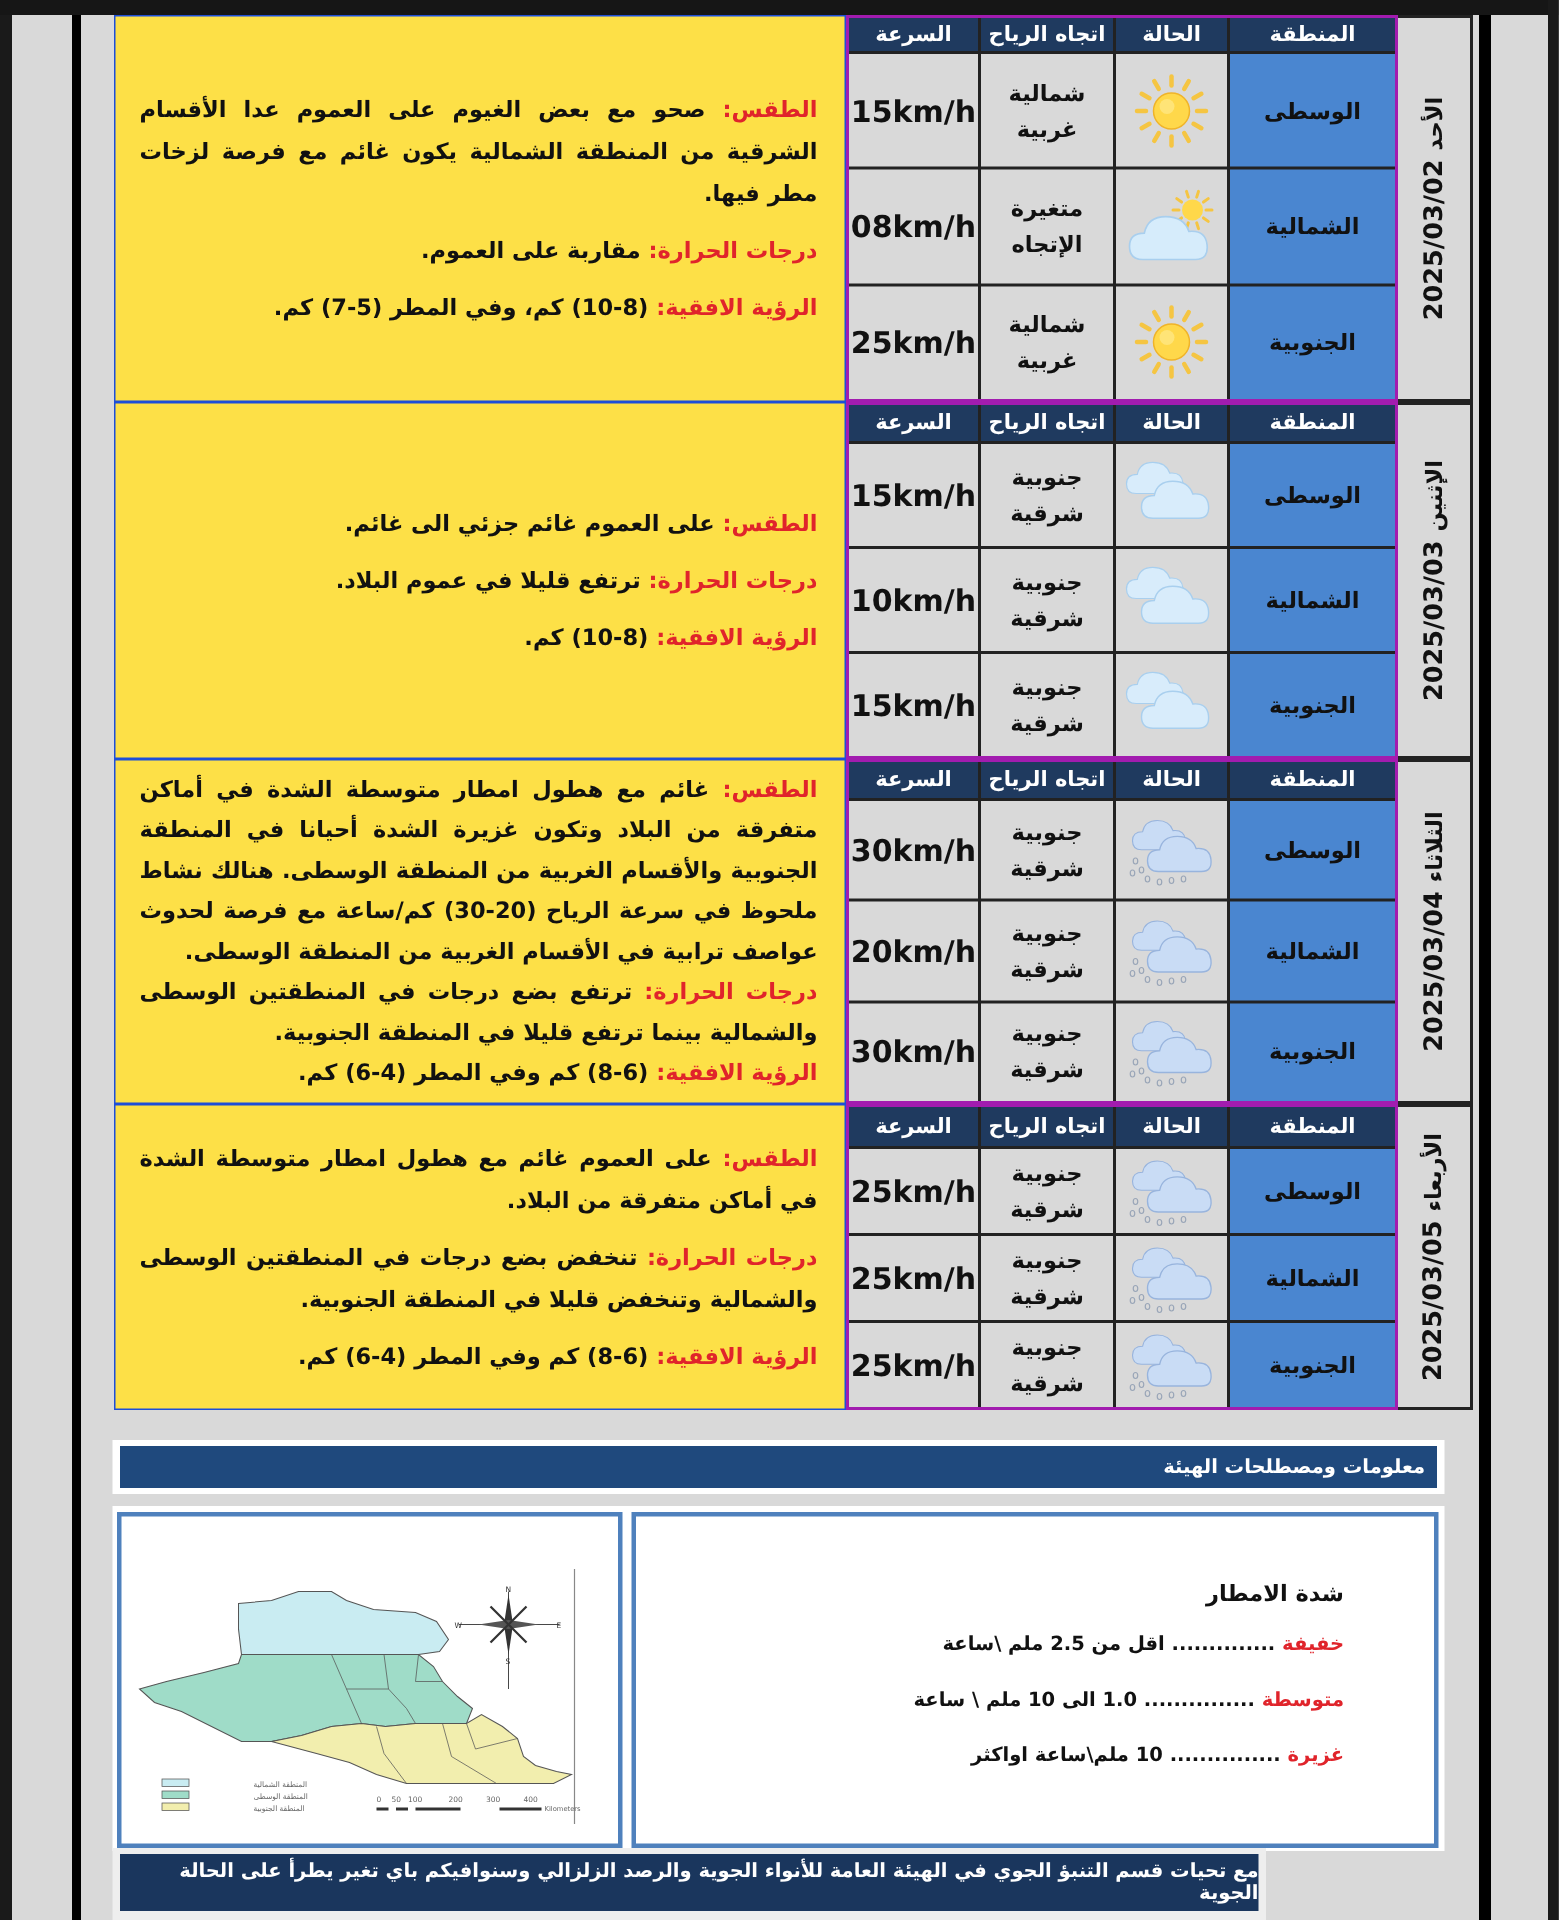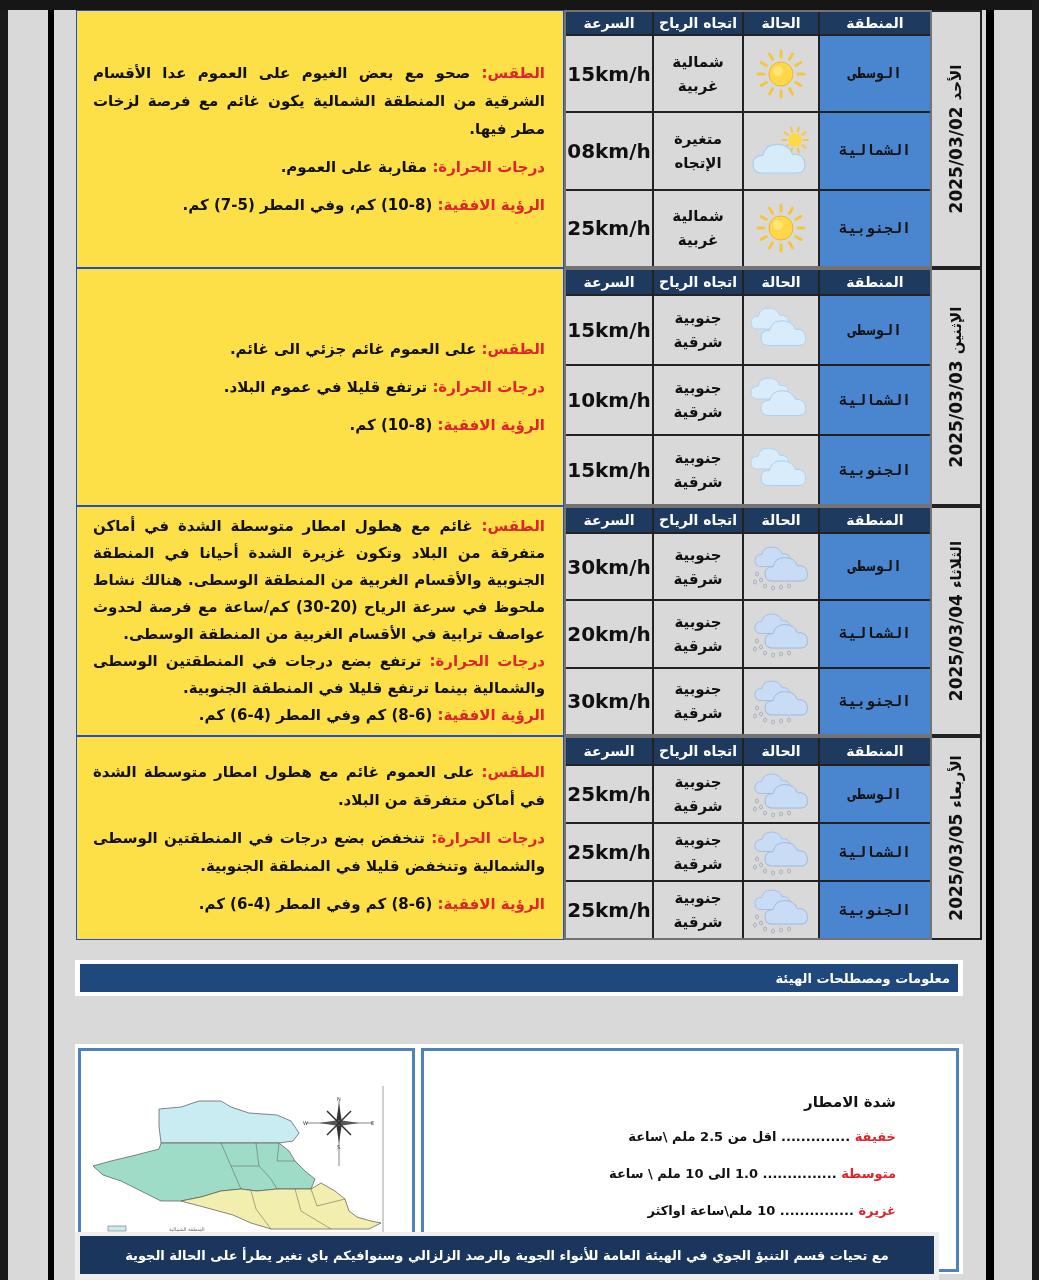--- a/index.html
+++ b/index.html
@@ -15,45 +15,45 @@
 
   .page { position: absolute; left: 54px; top: 10px; width: 932px; height: 1270px; background: #d9d9d9; }
 
   
   .day { position: absolute; left: 22px; width: 906px; direction: ltr; }
   .day .text-box { position: absolute; left: 0; top: 0; height: 100%; width: 488px; background: #fde047; border: 1px solid #1d4ed8; direction: rtl; padding: 0 18px 0 16px; display: flex; flex-direction: column; justify-content: center; font-weight: bold; font-size: 15px; line-height: 28px; color: #111; }
   .day .text-box p { text-align: justify; }
   .day .text-box .gap { height: 10px; }
   .lbl { color: #e0242b; }
 
-  .day .tbl { position: absolute; left: 488px; top: 0; height: 100%; width: 368px; display: grid; border: 2px solid #737373; background: #222; gap: 2px; }
+  .day .tbl { position: absolute; left: 488px; top: 0; height: 100%; width: 368px; display: grid; border: 2px solid #a21caf; background: #222; gap: 2px; }
   .hcell { background: #1f3a5f; color: #fff; font-weight: bold; font-size: 14px; display: flex; align-items: center; justify-content: center; direction: rtl; }
   .cell { background: #d9d9d9; display: flex; align-items: center; justify-content: center; text-align: center; font-weight: bold; font-size: 15px; color: #111; direction: rtl; }
   .cell.speed { direction: ltr; font-size: 20px; }
   .cell.dir { line-height: 24px; flex-direction: column; }
-  .cell.region { background: #4a86d0; font-size: 15px; font-family: Liberation Mono, monospace; }
+  .cell.region { background: #4a86d0; font-size: 15px; }
 
   .day .date-col { position: absolute; left: 856px; top: 0; height: 100%; width: 50px; background: #d9d9d9; border: 2px solid #222; border-left: none; display: flex; align-items: center; justify-content: center; }
   .date-col .vert { transform: rotate(-90deg); white-space: nowrap; font-weight: bold; font-size: 17px; color: #111; display: flex; gap: 6px; align-items: center; }
   .date-col .weekday { direction: rtl; font-size: 15px; }
 
   .icon-wrap { width: 64px; height: 50px; position: relative; }
   svg { display: block; }
 
   
   .info-header { position: absolute; left: 75px; top: 960px; width: 888px; height: 36px; background: #fff; padding: 4px 5px; }
   .info-header .bar { width: 100%; height: 28px; background: #1f497d; color: #fff; direction: rtl; font-weight: bold; font-size: 13px; display: flex; align-items: center; padding-right: 8px; }
-  .info-body { position: absolute; left: 75px; top: 1044px; width: 888px; height: 230px; background: #fff; }
+  .info-body { position: absolute; left: 75px; top: 1004px; width: 888px; height: 230px; background: #fff; }
   .map-box { position: absolute; left: 3px; top: 4px; width: 337px; height: 224px; border: 3px solid #4f81bd; background: #fff; }
   .rain-box { position: absolute; left: 346px; top: 4px; width: 538px; height: 224px; border: 3px solid #4f81bd; background: #fff; direction: rtl; padding: 42px 60px 0 0; font-weight: bold; color: #111; }
   .rain-title { font-size: 15px; margin-bottom: 18px; }
   .rain-row { font-size: 13px; margin-bottom: 22px; }
   .rain-row .term { color: #e0242b; }
 
-  .footer { position: absolute; left: 75px; top: 1232px; width: 864px; height: 48px; background: #eee; padding: 4px 5px; }
+  .footer { position: absolute; left: 75px; top: 1232px; width: 769px; height: 48px; background: #eee; padding: 4px 5px; }
   .footer .bar { width: 100%; height: 38px; background: #1a365d; color: #fff; direction: rtl; font-weight: bold; font-size: 13px; display: flex; align-items: center; justify-content: center; }
 </style>
 </head>
 <body>
 
 <div class="top-bar"></div>
 <div class="left-gutter"></div>
 <div class="left-rule"></div>
 <div class="right-rule"></div>
 <div class="right-gutter"></div>

